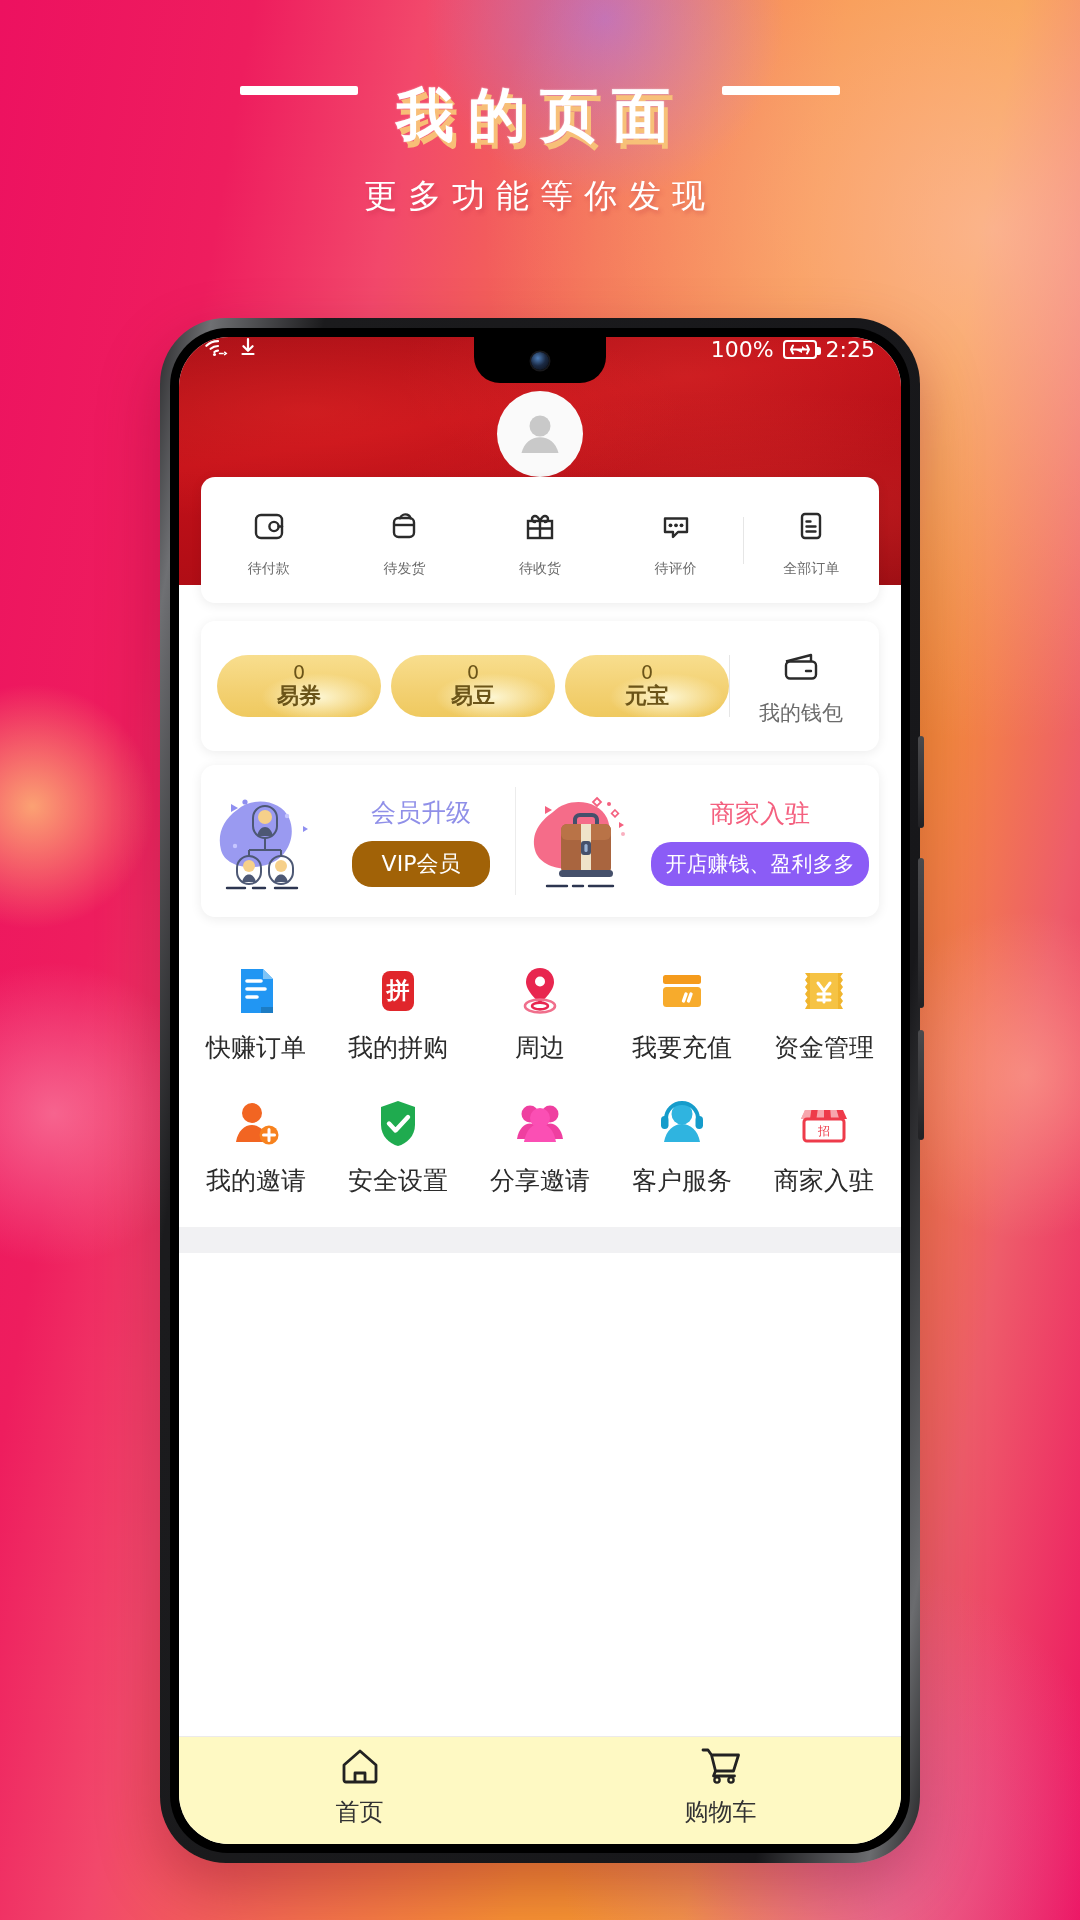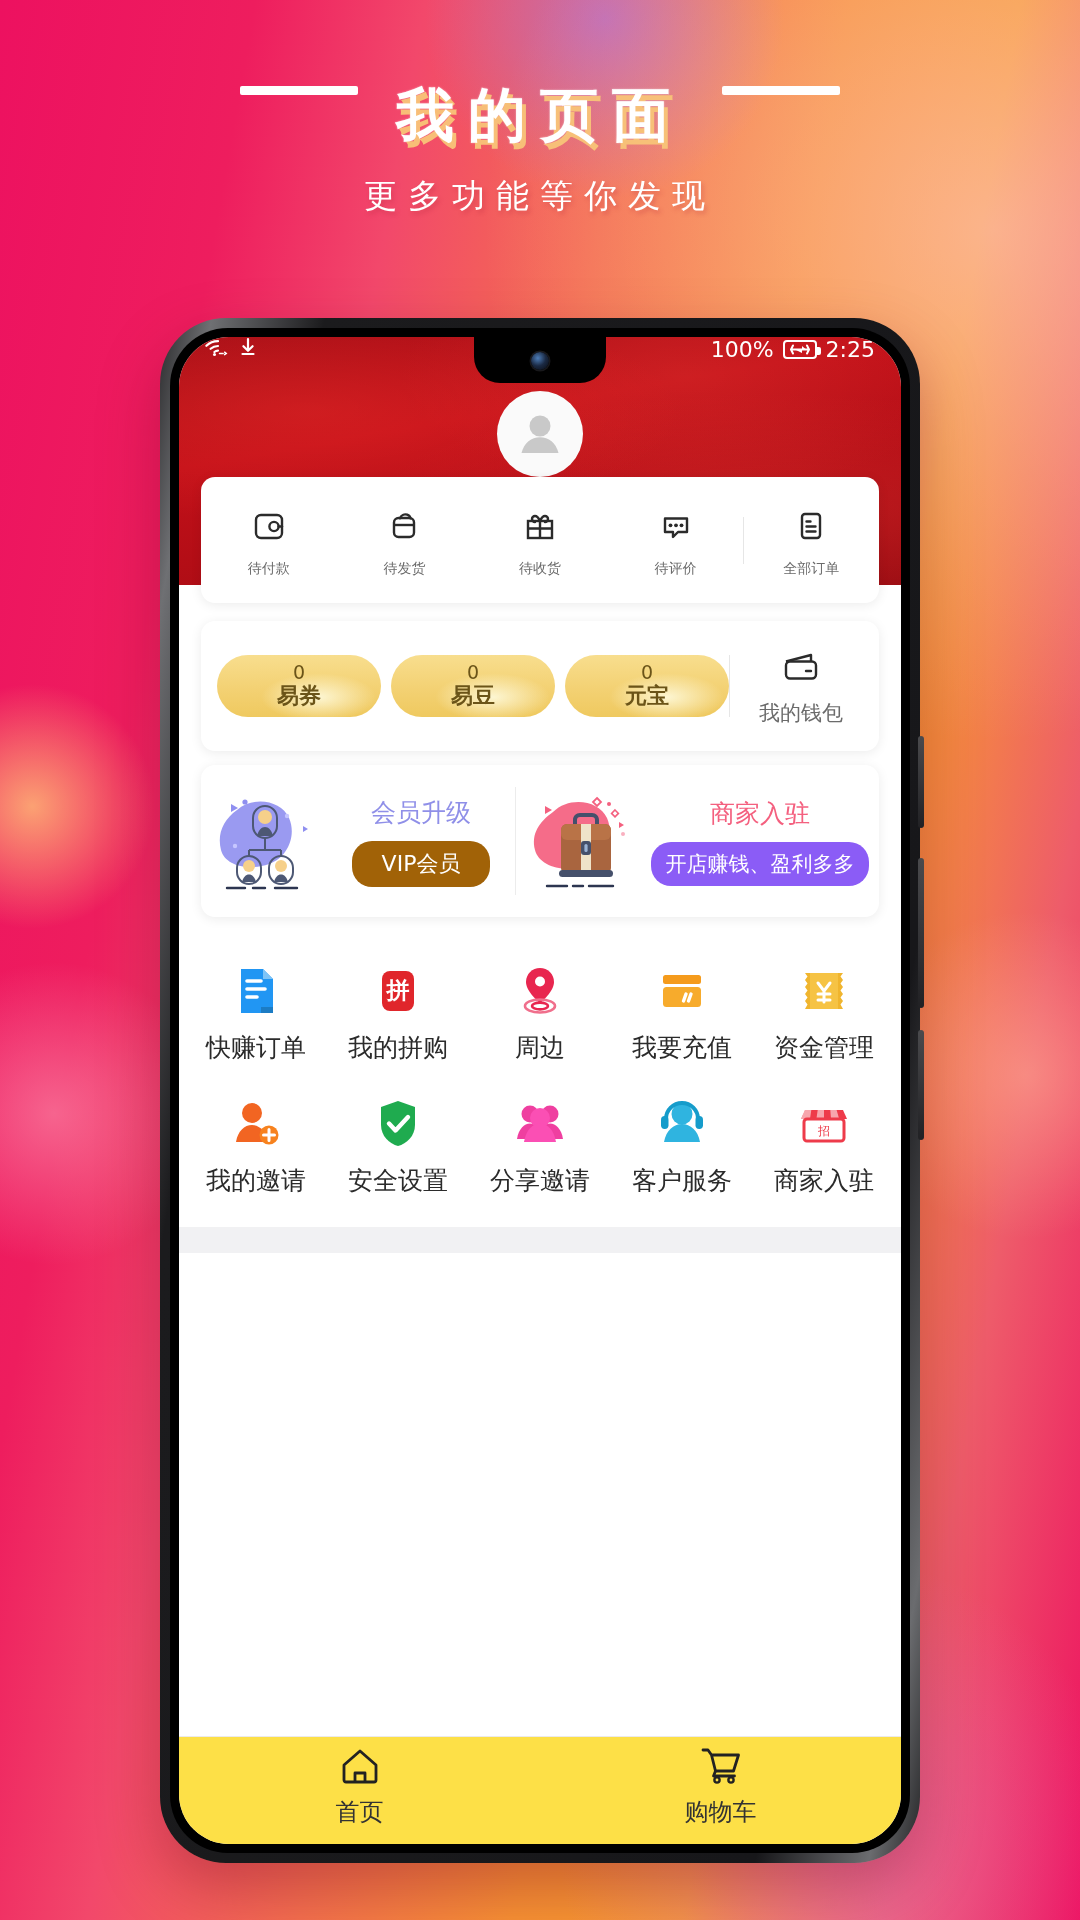--- a/index.html
+++ b/index.html
@@ -130,21 +130,21 @@
   
   .grid { position:absolute; left:0; right:0; top:348px; padding:14px 6px 20px; background:#fff; }
   .grid-row { display:flex; margin-bottom:6px; }
   .grid-cell { flex:1; text-align:center; padding:16px 0 10px; }
   .grid-cell .gi { height:56px; display:flex; align-items:center; justify-content:center; }
   .grid-cell .gl { margin-top:12px; font-size:25px; color:#2b2b2b; }
   .gap-band { position:absolute; left:0; right:0; top:642px; height:26px; background:#f1f1f3; }
   .filler { position:absolute; left:0; right:0; top:668px; bottom:0; background:#fff; }
   
   .tabbar {
-    flex:none; height:108px; background:#fde047; border-top:1px solid #eceaea;
+    flex:none; height:108px; background:#fef9c3; border-top:1px solid #eceaea;
     display:flex; align-items:center; padding-bottom:10px;
   }
   .tab { flex:1; text-align:center; }
   .tab .ti { height:46px; display:flex; align-items:center; justify-content:center; }
   .tab .tl { margin-top:7px; font-size:24px; color:#333; }
   .tab.active .tl { color:#E8232A; }
   svg { display:block; }
 </style>
 </head>
 <body>

